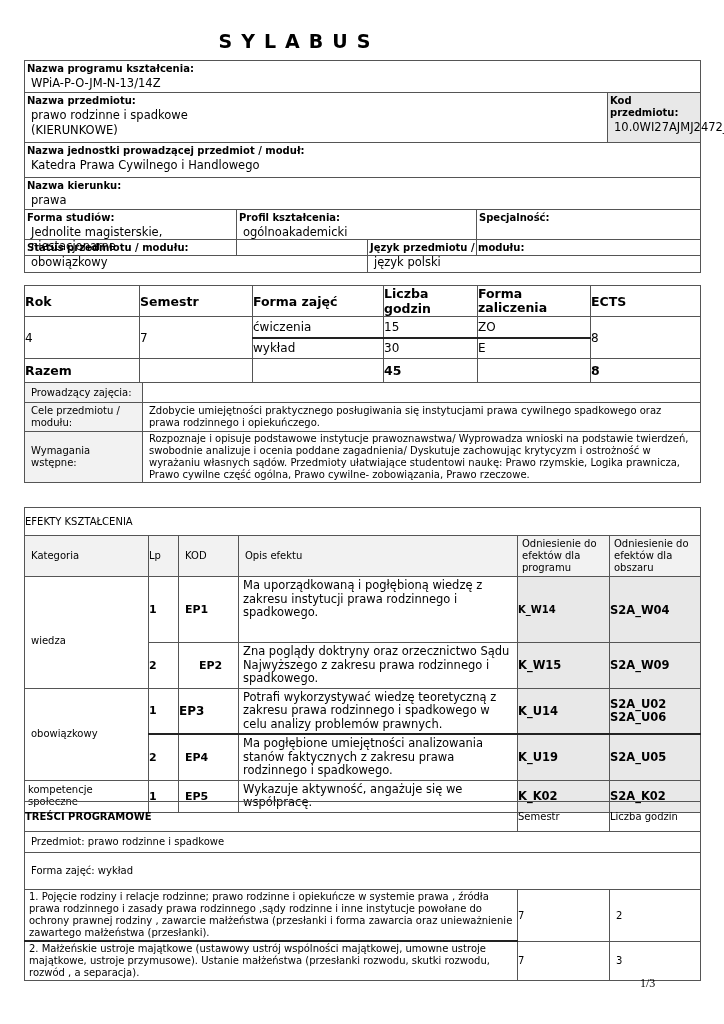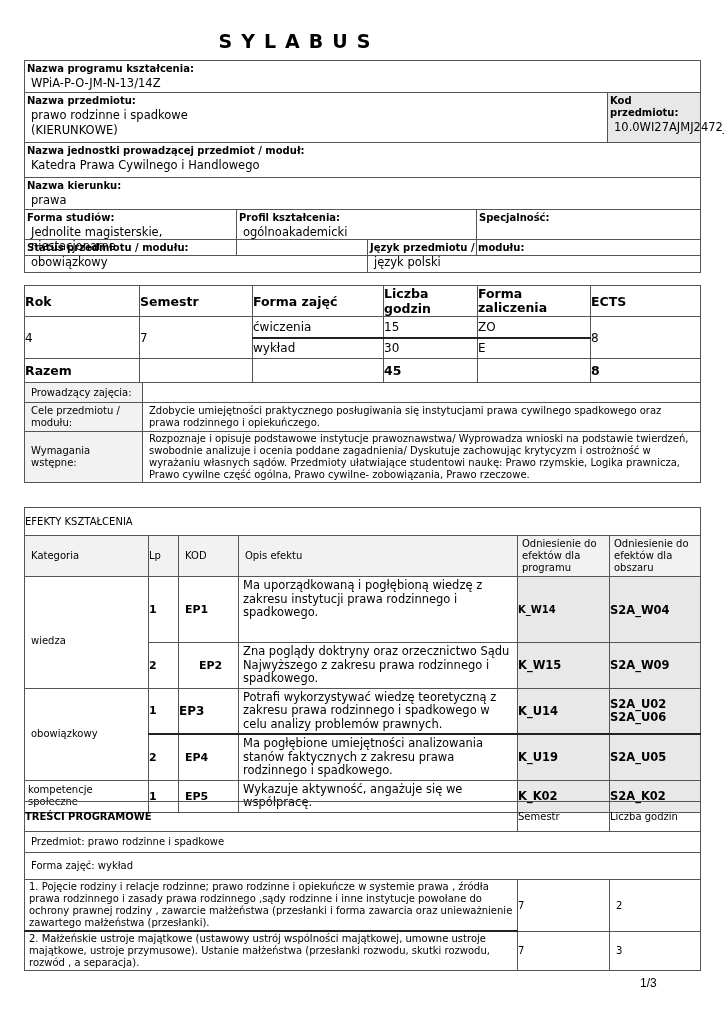--- a/index.html
+++ b/index.html
@@ -11,21 +11,21 @@
   .lbl { font-size:10px; line-height:12px; padding:2px 2px 0 2px;font-weight:bold; }
   .val { font-size:11.5px; font-weight:normal; line-height:14px; padding:1px 6px 2px 6px; }
   .grey { background:#e8e8e8; }
   .lgrey { background:#f2f2f2; }
   .c { vertical-align:middle; }
   .m { vertical-align:middle; }
   .hdr { font-size:12.5px; font-weight:bold; }
   .n { font-size:12px; }
   .s { font-size:10px; line-height:12px; padding:2px 6px; }
   .b11 { font-size:11.5px; font-weight:normal; line-height:13.5px; padding:2px 4px; }
-  .pagenum { position:absolute; left:640px; top:976px; font-family:Liberation Sans, sans-serif; font-size:12px; }
+  .pagenum { position:absolute; left:640px; top:976px; font-family:Liberation Serif, serif; font-size:12px; }
   .thick-top { border-top:2px solid #222; }
 </style>
 </head>
 <body>
 
 <div class="title">SYLABUS</div>
 
 <div class="frame" style="top:60px;">
   <table>
     <colgroup>
@@ -260,21 +260,21 @@
       </colgroup>
     <tbody>
         <tr style="height:30px">
       <td class="c" style="font-size:10px;font-weight:bold">TREŚCI PROGRAMOWE</td>
       <td class="c" style="font-size:10px">Semestr</td>
       <td class="c" style="font-size:10px">Liczba godzin</td>
     </tr>
     <tr style="height:21px">
       <td colspan="3" class="s m">Przedmiot: prawo rodzinne i spadkowe</td>
     </tr>
-    <tr style="height:27px">
+    <tr style="height:37px">
       <td colspan="3" class="s m">Forma zajęć: wykład</td>
     </tr>
     <tr style="height:46px">
       <td class="s m" style="padding:1px 4px">1. Pojęcie rodziny i relacje rodzinne; prawo rodzinne i opiekuńcze w systemie prawa , źródła prawa rodzinnego i zasady prawa rodzinnego ,sądy rodzinne i inne instytucje powołane do ochrony prawnej rodziny , zawarcie małżeństwa (przesłanki i forma zawarcia oraz unieważnienie zawartego małżeństwa (przesłanki).</td>
       <td class="c" style="font-size:10px">7</td>
       <td class="m" style="font-size:10px;padding-left:6px">2</td>
     </tr>
     <tr style="height:33px">
       <td class="s m thick-top" style="padding:1px 4px">2. Małżeńskie ustroje majątkowe (ustawowy ustrój wspólności majątkowej, umowne ustroje majątkowe, ustroje przymusowe). Ustanie małżeństwa (przesłanki rozwodu, skutki rozwodu, rozwód , a separacja).</td>
       <td class="c" style="font-size:10px">7</td>

